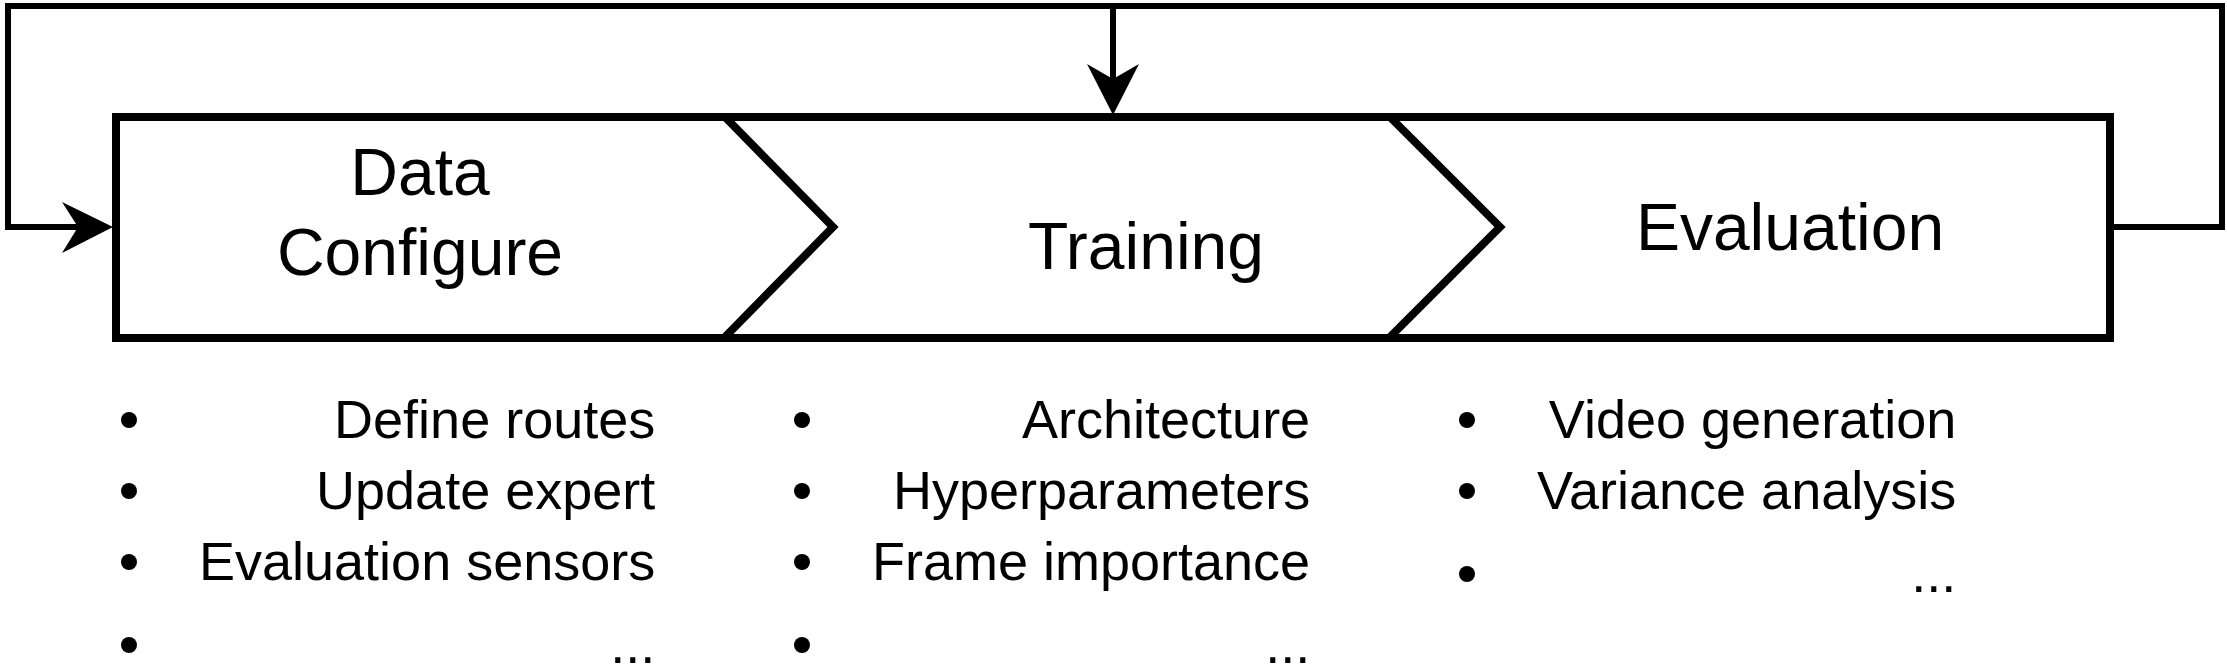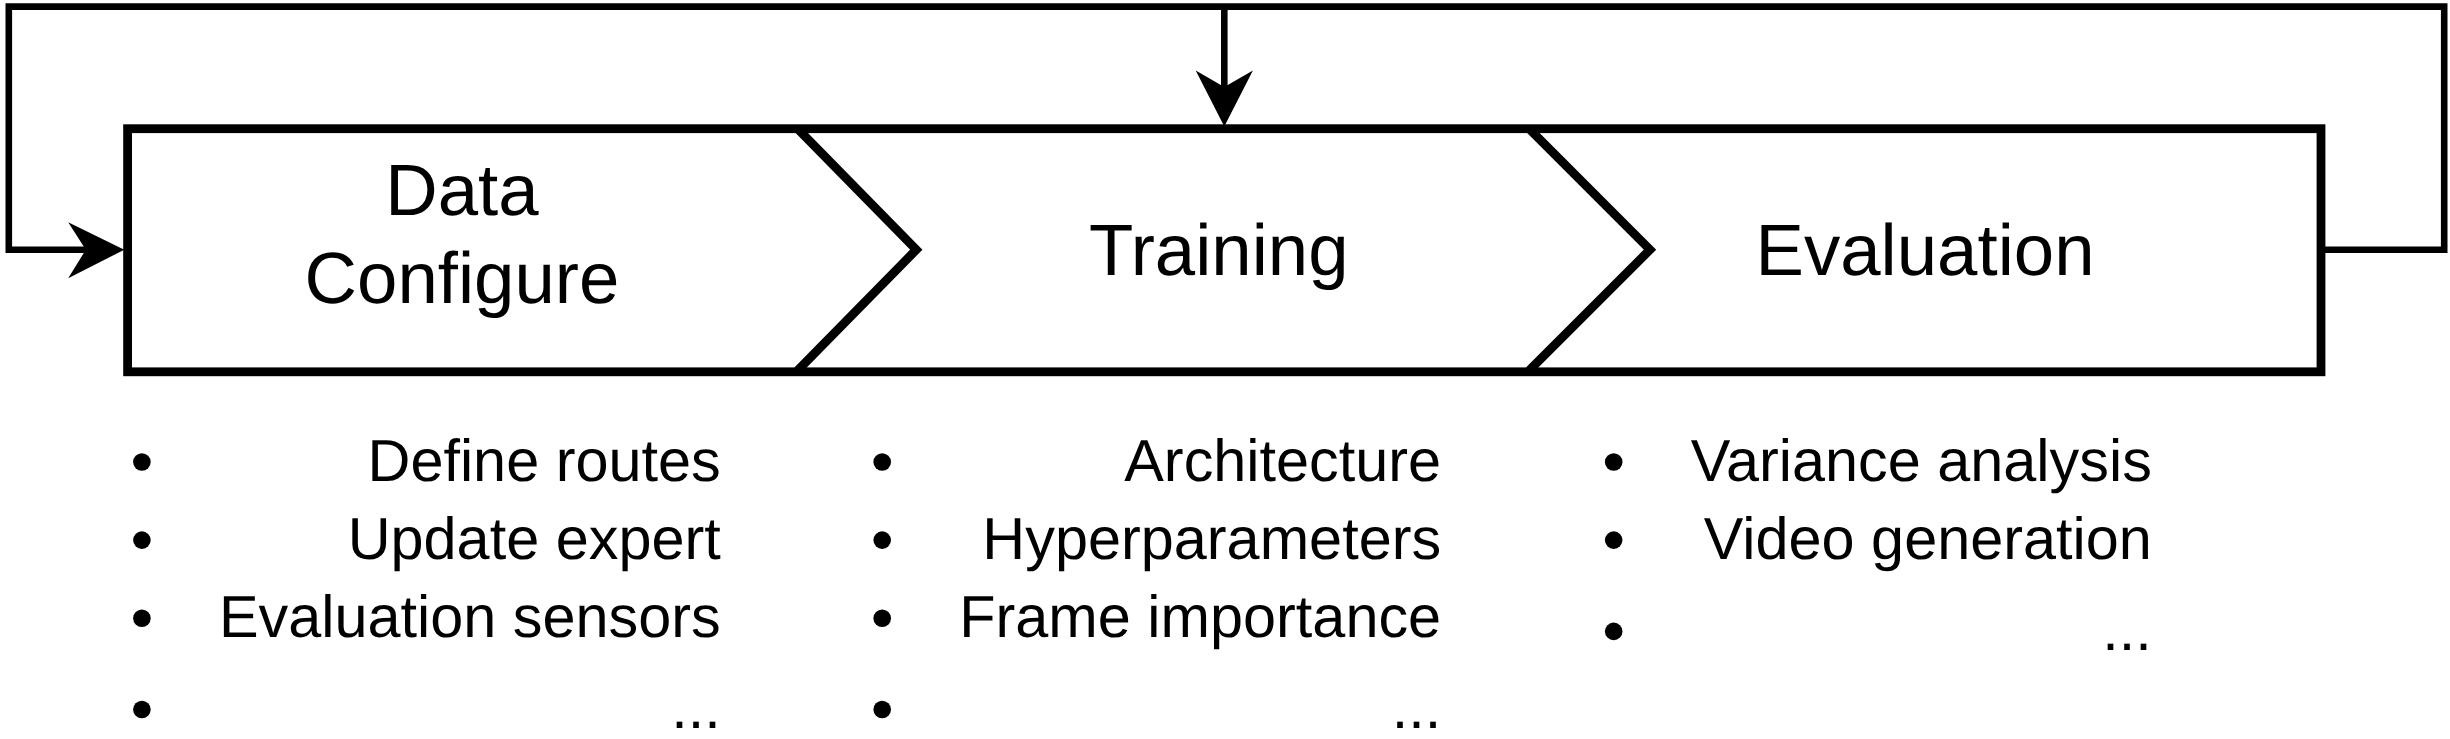--- a/index.html
+++ b/index.html
@@ -26,22 +26,22 @@
   .stage-label{
     position:absolute;
     text-align:center;
     font-size:66px;
     line-height:80px;
     white-space:nowrap;
   }
   .stage-label.two-line{top:132px;}
   .stage-label.one-line{top:187px;}
   #label-data-collection{left:120px;width:600px;}
-  #label-training{left:858px;width:500px;}
-  #label-evaluation{left:1500px;width:500px;text-align:center;}
+  #label-training{left:896px;width:500px;margin-top:19px;}
+  #label-evaluation{left:1540px;width:500px;text-align:center;}
 
   .task-list{
     position:absolute;
     top:384px;
     margin:0;
     padding:0;
     list-style:none;
     font-size:54px;
     line-height:71px;
     white-space:nowrap;
@@ -131,25 +131,25 @@
     </li>
     <li class="more-item">
       <span class="bullet"></span>
       <span>...</span>
     </li>
   </ul>
 
   <ul class="task-list" id="task-list-2">
     <li>
       <span class="bullet"></span>
-      <span>Variance analysis</span>
+      <span>Video generation</span>
     </li>
     <li>
       <span class="bullet"></span>
-      <span>Video generation</span>
+      <span>Variance analysis</span>
     </li>
     <li class="more-item">
       <span class="bullet"></span>
       <span>...</span>
     </li>
   </ul>
 
 </div>
 
 </body></html>

